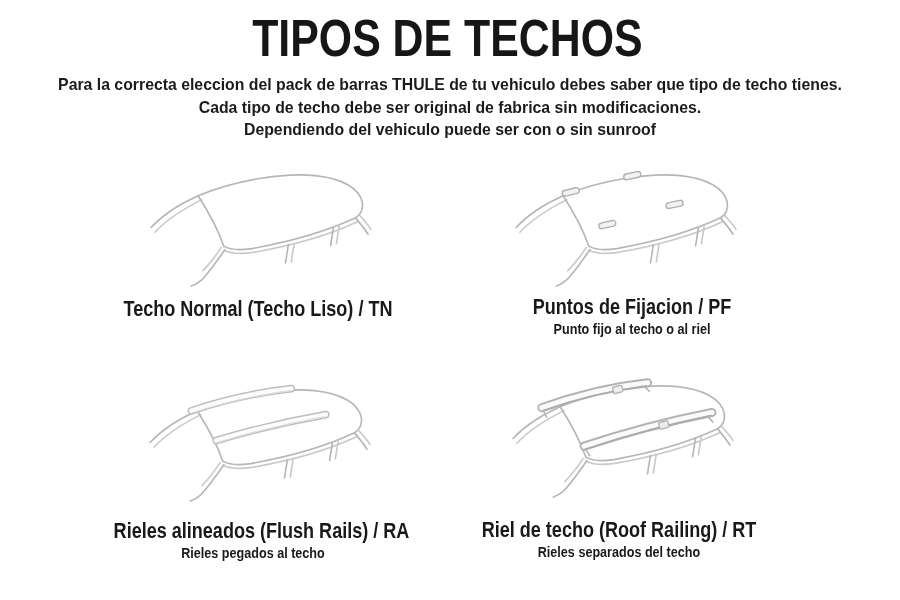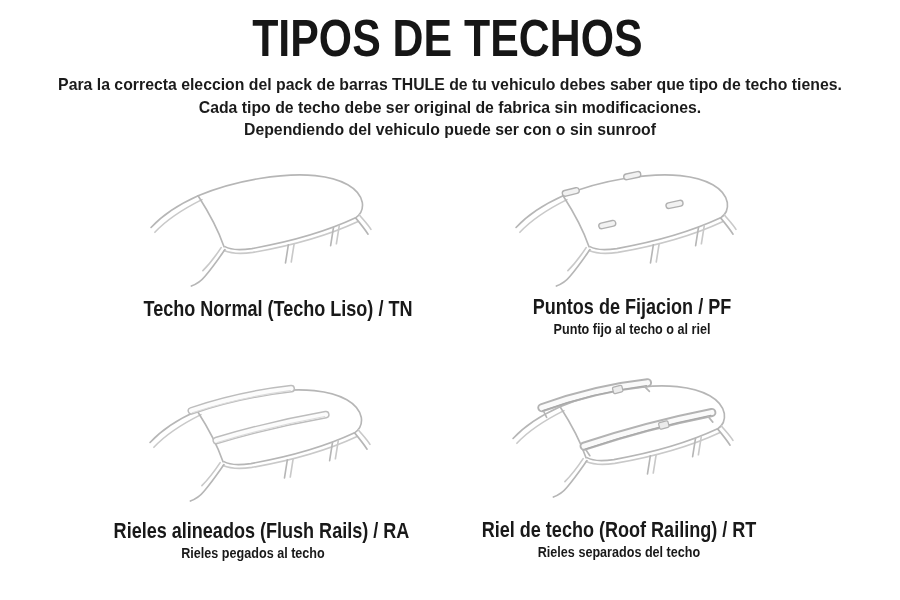--- a/index.html
+++ b/index.html
@@ -23,21 +23,21 @@
     position:absolute;width:340px;text-align:center;color:#191919;
   }
   .roof-label .main{
     font-size:22px;line-height:23px;font-weight:600;display:block;
     transform:scaleX(0.82);transform-origin:center top;white-space:nowrap;
   }
   .roof-label .sub{
     font-size:15px;line-height:17px;font-weight:600;display:block;margin-top:2px;
     transform:scaleX(0.84);transform-origin:center top;white-space:nowrap;
   }
-  .lbl-tn{left:108px;top:297px;}
+  .lbl-tn{left:88px;top:297px;}
   .lbl-pf{left:462px;top:295px;}
   .lbl-ra{left:83px;top:519px;}
   .lbl-rt{left:449px;top:518px;}
   .fig-tn{left:148px;top:166px;}
   .fig-pf{left:513px;top:166px;}
   .fig-ra{left:147px;top:381px;}
   .fig-rt{left:510px;top:377px;}
 </style>
 </head>
 <body>

